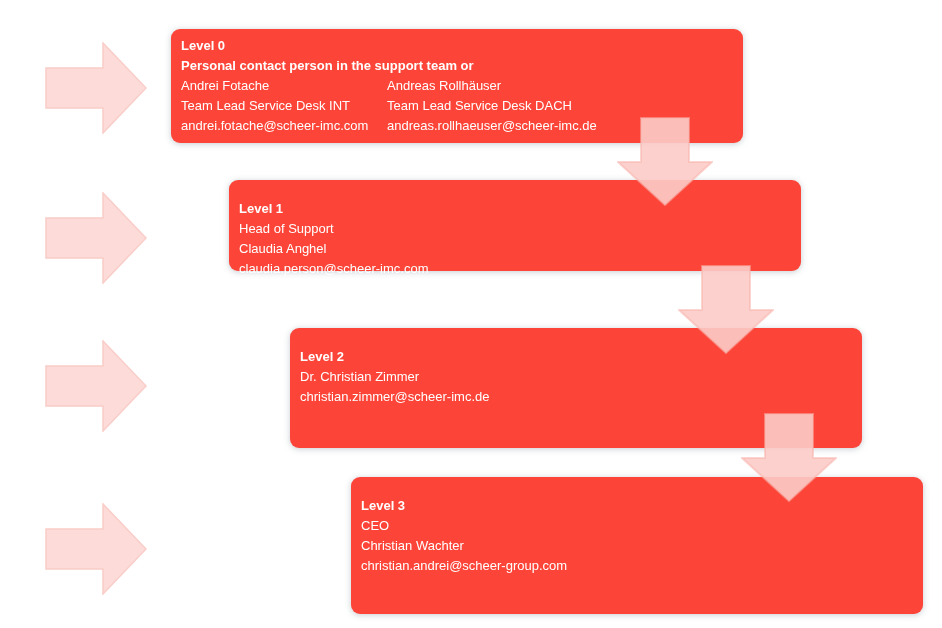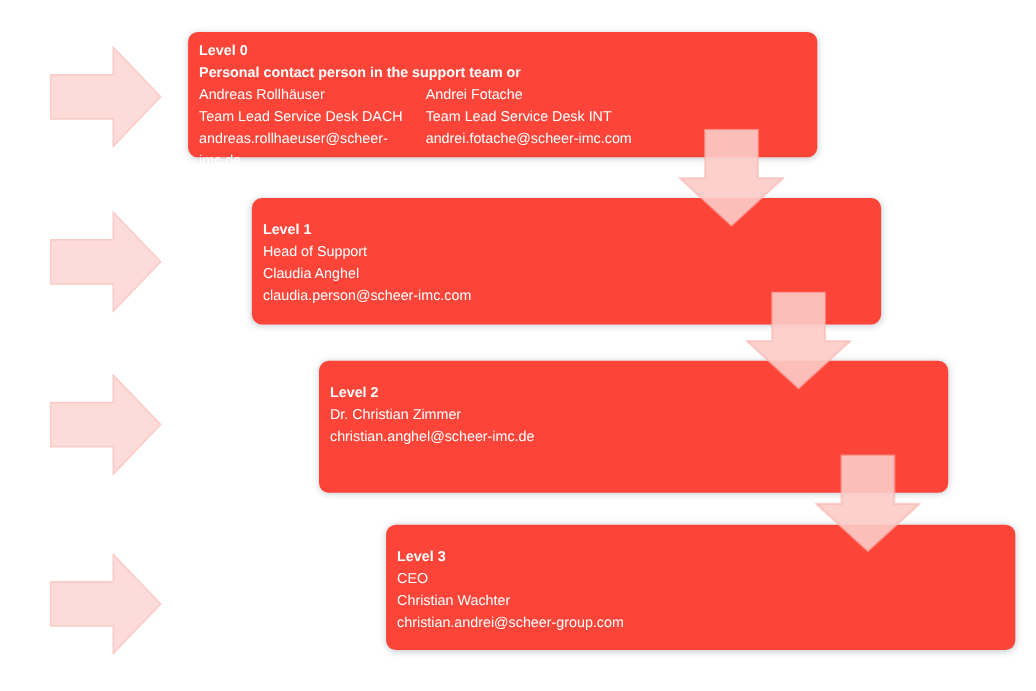--- a/index.html
+++ b/index.html
@@ -24,23 +24,23 @@
     box-sizing: border-box;
     background: var(--box-red, #fc4538);
     color: var(--text-white, #ffffff);
     border-radius: 9px;
     font-size: 13px;
     line-height: 20px;
     padding: 7px 10px;
     box-shadow: 0 1px 6px rgba(110, 120, 135, 0.38);
   }
   .box0 { left: 159px; top: 29px;  height: 114px; }
-  .box1 { left: 217px; top: 180px; height: 115px; padding-top: 19px; }
+  .box1 { left: 217px; top: 180px; height: 91px; padding-top: 19px; }
   .box2 { left: 278px; top: 328px; height: 120px; padding-top: 19px; }
-  .box3 { left: 339px; top: 477px; height: 114px; padding-top: 19px; }
+  .box3 { left: 339px; top: 477px; height: 137px; padding-top: 19px; }
   .bold { font-weight: bold; }
   .cols {
     display: grid;
     grid-template-columns: 206px 1fr;
   }
 
   
   .arrow { position: absolute; }
   .right-arrow polygon {
     fill: var(--arrow-pink, #fcdbd8);
@@ -76,43 +76,43 @@
   </svg>
   <svg class="arrow right-arrow arrow-r4" width="102" height="92" viewBox="0 0 102 92">
     <polygon points="1,26 58,26 58,1 101,46 58,91 58,66 1,66"></polygon>
   </svg>
 
   <div class="box box0">
     <div class="bold">Level 0</div>
     <div class="bold">Personal contact person in the support team or</div>
     <div class="cols">
       <div class="col">
+        <div>Andrei Fotache</div>
+        <div>Team Lead Service Desk INT</div>
+        <div>andrei.fotache@scheer-imc.com</div>
+      </div>
+      <div class="col">
         <div>Andreas Rollhäuser</div>
         <div>Team Lead Service Desk DACH</div>
         <div>andreas.rollhaeuser@scheer-imc.de</div>
-      </div>
-      <div class="col">
-        <div>Andrei Fotache</div>
-        <div>Team Lead Service Desk INT</div>
-        <div>andrei.fotache@scheer-imc.com</div>
       </div>
     </div>
   </div>
 
   <div class="box box1">
     <div class="bold">Level 1</div>
     <div>Head of Support</div>
     <div>Claudia Anghel</div>
     <div>claudia.person@scheer-imc.com</div>
   </div>
 
   <div class="box box2">
     <div class="bold">Level 2</div>
     <div>Dr. Christian Zimmer</div>
-    <div>christian.anghel@scheer-imc.de</div>
+    <div>christian.zimmer@scheer-imc.de</div>
   </div>
 
   <div class="box box3">
     <div class="bold">Level 3</div>
     <div>CEO</div>
     <div>Christian Wachter</div>
     <div>christian.andrei@scheer-group.com</div>
   </div>
 
   <svg class="arrow down-arrow arrow-d1" width="96" height="89" viewBox="0 0 96 89">

